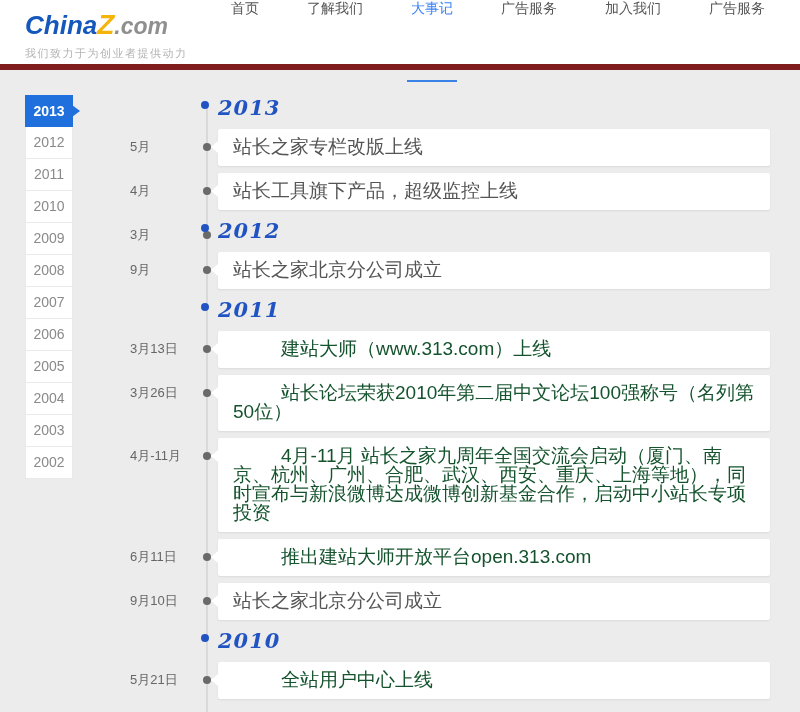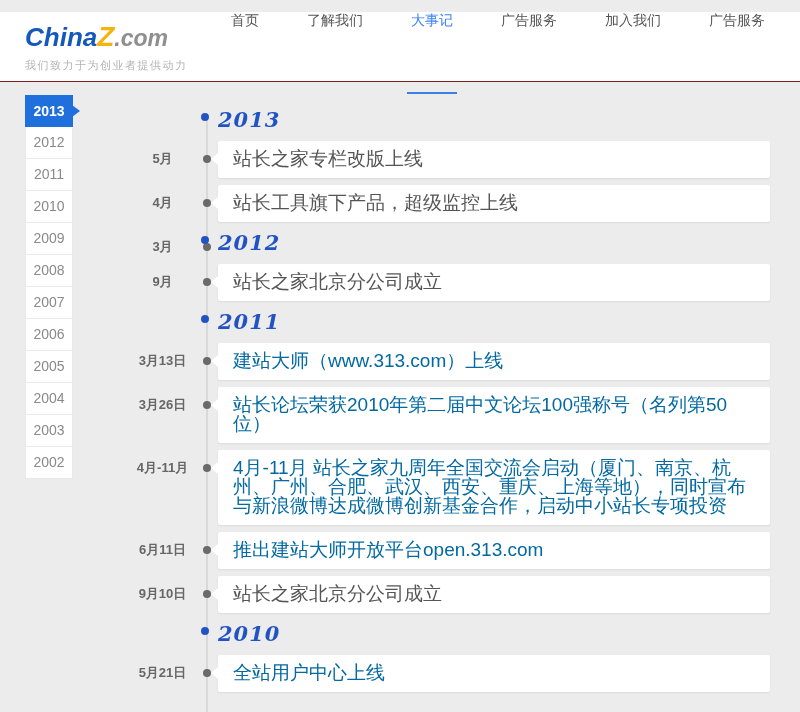--- a/index.html
+++ b/index.html
@@ -8,23 +8,22 @@
     font-family: "Liberation Sans", "DejaVu Sans", sans-serif;
     background: #ececec;
     position: relative;
   }
 
   
   .header {
     position: relative;
     height: 70px;
     background: #ffffff;
-    border-bottom: 1px solid #7f1d1d;
+    border-bottom: 6px solid #7f1d1d;
     z-index: 5;
-    margin-top: 12px;
   }
   .logo { position: absolute; left: 25px; top: 10px; cursor: pointer; }
   .logo-text { font-style: italic; font-weight: bold; line-height: 30px; white-space: nowrap; }
   .logo-china { color: #1558bb; font-size: 26px; }
   .logo-z { color: #f5b40c; font-size: 28px; }
   .logo-com { color: #8f8f8f; font-size: 23px; }
   .logo-tagline { font-size: 11px; color: #b2b2b2; letter-spacing: 1.5px; margin-top: 2px; }
 
   .nav {
     position: absolute; right: 35px; top: 0; height: 70px;
@@ -80,41 +79,40 @@
   .year-label {
     font-family: "DejaVu Serif", serif;
     font-style: italic; font-weight: bold;
     font-size: 21px; color: #2153c2; letter-spacing: 1px;
     line-height: 26px;
   }
 
   .event-row { position: relative; margin-bottom: 7px; }
   .event-date {
     position: absolute; left: 0; top: 9px; width: 65px;
-    text-align: center; font-size: 13px; color: #666; line-height: 18px;
+    text-align: left; font-size: 13px; color: #666; line-height: 18px;
     white-space: nowrap;
-    font-weight: bold;
   }
   .event-dot {
     position: absolute; left: 73px; top: 14px;
     width: 8px; height: 8px; background: #6a6a6a; border-radius: 50%;
   }
   .event-card {
     position: relative; margin-left: 88px;
     min-height: 36px; padding: 9px 15px;
     background: #ffffff; border-radius: 2px;
     box-shadow: 0 1px 2px rgba(0,0,0,0.08);
   }
   .event-card::before {
     content: ""; position: absolute; left: -7px; top: 12px;
     border-top: 6px solid transparent; border-bottom: 6px solid transparent;
     border-right: 7px solid #ffffff;
   }
   .event-text { font-size: 19px; line-height: 18px; color: #555; }
-  .event-text.link { color: #0369a1; cursor: pointer; }
+  .event-text.link { color: #14532d; cursor: pointer; margin-left: 48px; }
 </style>
 </head>
 <body>
 
 <div class="header">
   <div class="logo">
     <div class="logo-text"><span class="logo-china">China</span><span class="logo-z">Z</span><span class="logo-com">.com</span></div>
     <div class="logo-tagline">我们致力于为创业者提供动力</div>
   </div>
   <nav class="nav">

